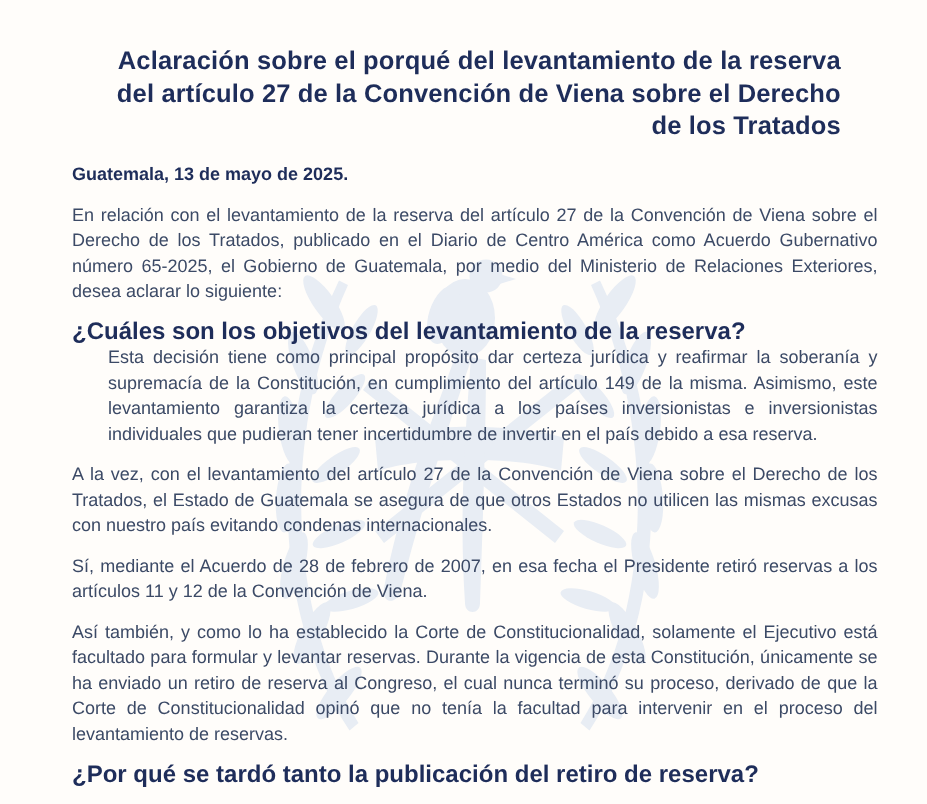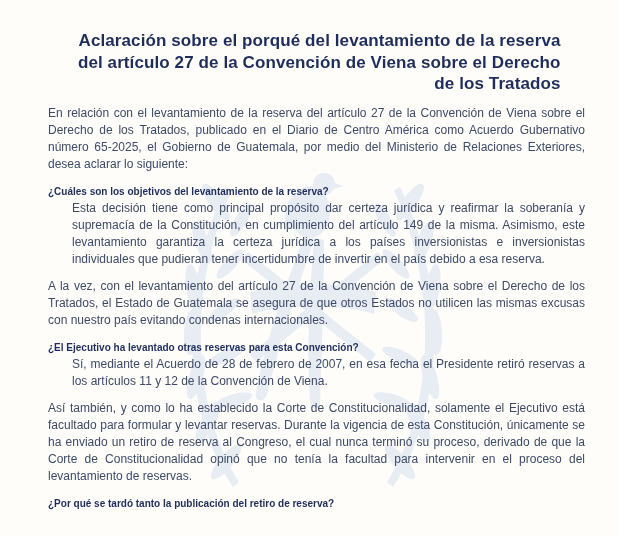--- a/index.html
+++ b/index.html
@@ -54,21 +54,21 @@
   }
   .para {
     margin: 10px 0 0 0;
     font-size: 12px;
     line-height: 17px;
     color: #3c4a66;
     text-align: justify;
   }
   .q-heading {
     margin: 10px 0 0 0;
-    font-size: 10px;
+    font-size: 16px;
     line-height: 17px;
     font-weight: bold;
     color: #1e2d5a;
     text-align: left;
   }
   .q-heading + .para {
     margin-top: 0;
     margin-left: 24px;
   }
 </style>
@@ -123,27 +123,27 @@
 
       <path d="M166,144 C150,190 132,230 118,300 C116,310 126,312 129,302 C145,240 160,195 176,148 Z"></path>
       <path d="M176,146 C172,200 168,250 172,310 C172,318 182,318 182,310 C184,250 186,198 186,148 Z"></path>
     </g>
   </svg>
 
   <div class="content">
 
     <h1 class="doc-title">Aclaración sobre el porqué del levantamiento de la reserva del artículo 27 de la Convención de Viena sobre el Derecho de los Tratados</h1>
 
+    <p class="dateline">Guatemala, 13 de mayo de 2025.</p>
 
     <p class="para">En relación con el levantamiento de la reserva del artículo 27 de la Convención de Viena sobre el Derecho de los Tratados, publicado en el Diario de Centro América como Acuerdo Gubernativo número 65-2025, el Gobierno de Guatemala, por medio del Ministerio de Relaciones Exteriores, desea aclarar lo siguiente:</p>
 
     <h2 class="q-heading">¿Cuáles son los objetivos del levantamiento de la reserva?</h2>
     <p class="para">Esta decisión tiene como principal propósito dar certeza jurídica y reafirmar la soberanía y supremacía de la Constitución, en cumplimiento del artículo 149 de la misma. Asimismo, este levantamiento garantiza la certeza jurídica a los países inversionistas e inversionistas individuales que pudieran tener incertidumbre de invertir en el país debido a esa reserva.</p>
     <p class="para">A la vez, con el levantamiento del artículo 27 de la Convención de Viena sobre el Derecho de los Tratados, el Estado de Guatemala se asegura de que otros Estados no utilicen las mismas excusas con nuestro país evitando condenas internacionales.</p>
 
-    <h2 class="q-heading">¿El Ejecutivo ha levantado otras reservas para esta Convención?</h2>
     <p class="para">Sí, mediante el Acuerdo de 28 de febrero de 2007, en esa fecha el Presidente retiró reservas a los artículos 11 y 12 de la Convención de Viena.</p>
     <p class="para">Así también, y como lo ha establecido la Corte de Constitucionalidad, solamente el Ejecutivo está facultado para formular y levantar reservas. Durante la vigencia de esta Constitución, únicamente se ha enviado un retiro de reserva al Congreso, el cual nunca terminó su proceso, derivado de que la Corte de Constitucionalidad opinó que no tenía la facultad para intervenir en el proceso del levantamiento de reservas.</p>
 
     <h2 class="q-heading">¿Por qué se tardó tanto la publicación del retiro de reserva?</h2>
 
   </div>
 </div>
 
 </body></html>

